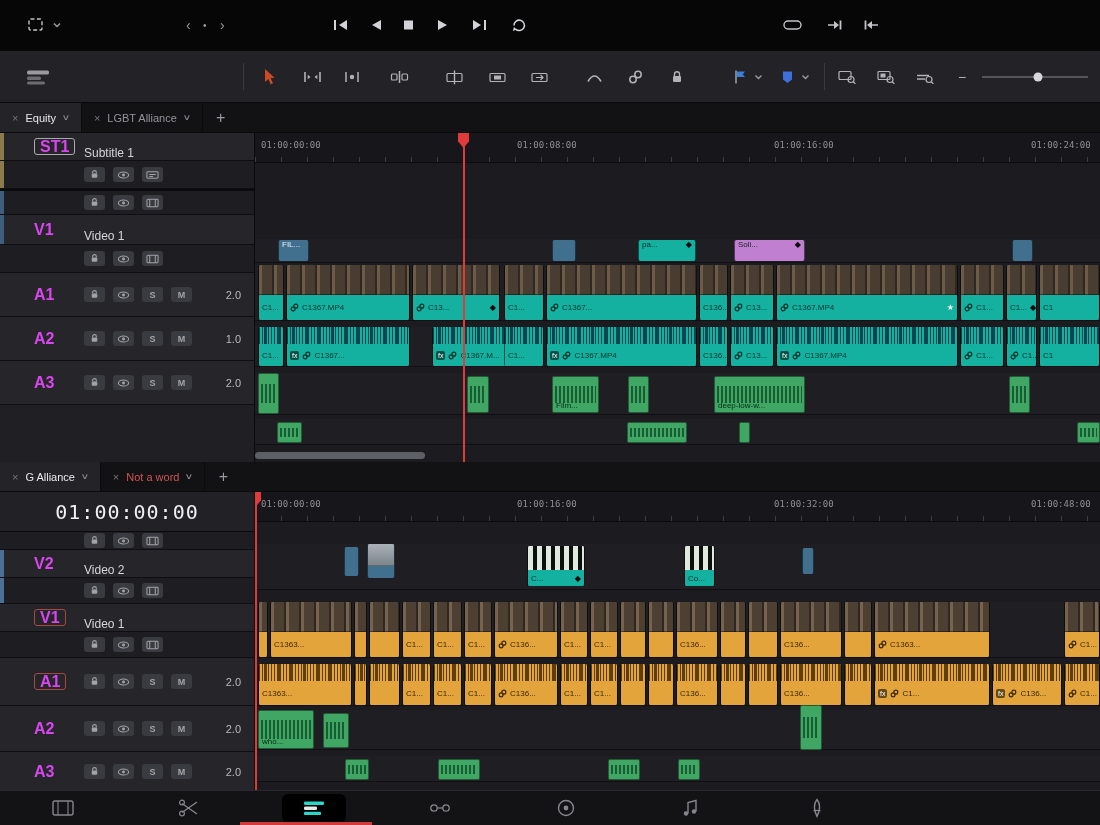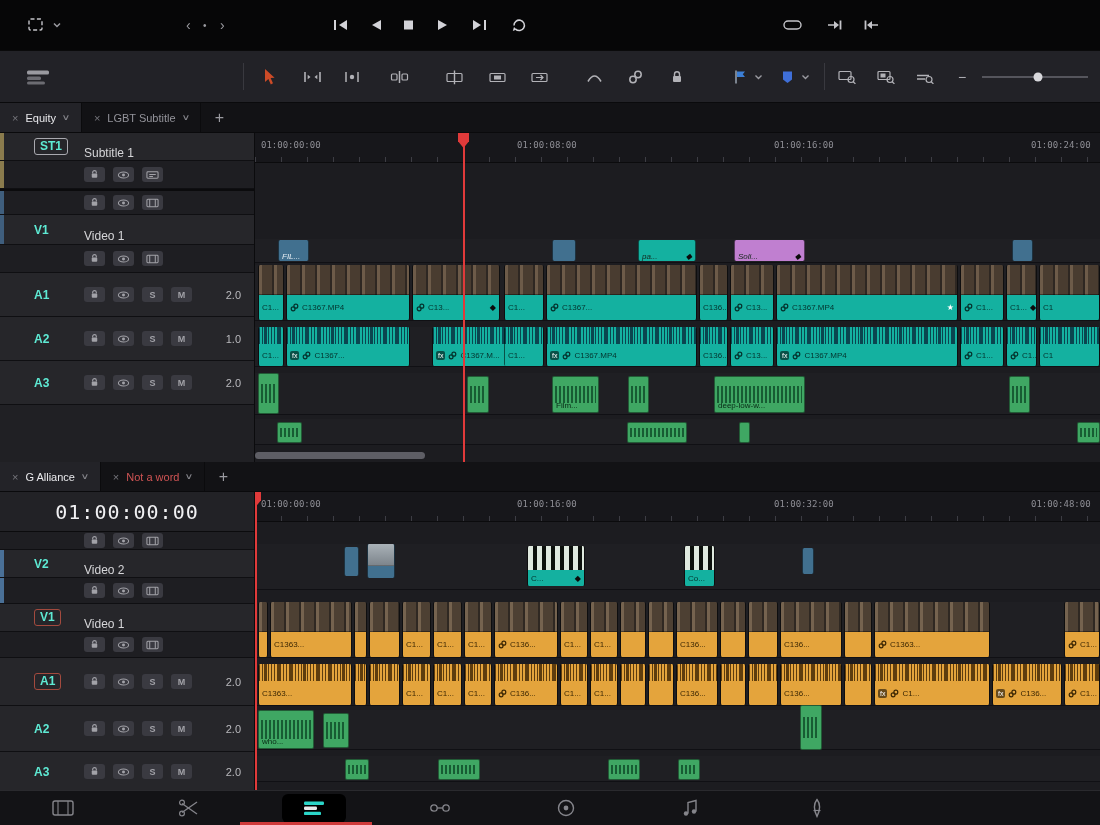--- a/index.html
+++ b/index.html
@@ -27,21 +27,21 @@
   
   .timeline { position:relative; display:flex; background:#1c1c20; overflow:hidden; }
   .tl-left { width:255px; flex:none; background:#202024; border-right:1px solid #0b0b0d; overflow:hidden; }
   .tl-head { display:flex; align-items:center; justify-content:center; background:#222226; border-bottom:1px solid #0b0b0d; }
   .timecode { font-family:"DejaVu Sans Mono", monospace; font-size:20px; color:#f1f1f3; letter-spacing:1px; }
   .trow { position:relative; display:flex; align-items:center; border-bottom:1px solid #0f0f12; background:#26262a; }
   .trow.icons-row { background:#1e1e22; padding-left:84px; }
   .trow.sep { border-top:2px solid #0b0b0d; }
   .stripe { position:absolute; left:0; top:0; bottom:0; width:4px; }
   .tid-wrap { margin-left:34px; width:50px; flex:none; display:flex; }
-  .tid { font-weight:bold; font-size:12px; color:#5eead4; }
+  .tid { font-weight:bold; font-size:16px; color:#d946ef; }
   .tid.boxed { border:1px solid #a9a9af; border-radius:3px; padding:0 5px; line-height:15px; }
   .tid.boxed-red { border-color:#a34a3e; }
   .tname { font-size:12px; color:#d6d6d9;margin-top:12px; }
   .icon-box { width:21px; height:15px; flex:none; background:#3a3a41; border-radius:3px; display:flex;
     align-items:center; justify-content:center; margin-right:8px; color:#a2a2a8; font-size:9px; font-weight:bold; }
   .ch-label { margin-left:auto; margin-right:13px; font-size:11px; color:#b9b9bd; }
 
   .tl-right { position:relative; flex:1; overflow:hidden; background:#1c1c20; }
   .ruler { position:absolute; left:0; right:0; top:0; height:30px; background:#17171b; border-bottom:1px solid #0b0b0d; }
   .ruler::after { content:""; position:absolute; left:0; right:0; bottom:0; height:5px;
@@ -60,21 +60,21 @@
     background-image:repeating-linear-gradient(90deg,var(--wav) 0 1px,rgba(0,0,0,0) 1px 3px),
       repeating-linear-gradient(90deg,rgba(0,0,0,0) 0 5px,var(--wav) 5px 8px,rgba(0,0,0,0) 8px 13px); }
   .fx { background:rgba(0,0,0,.55); color:#fff; border-radius:2px; font-size:7px; padding:0 2px; line-height:9px; flex:none; }
   .marker { margin-left:auto; font-size:8px; color:#0b0b0b; flex:none; }
   .marker.star { color:#fff; }
   .clip-green { background:var(--gmain); border:1px solid rgba(0,0,0,.45); bottom:auto; }
   .gwave { position:absolute; left:2px; right:2px; top:25%; height:50%;
     background:repeating-linear-gradient(90deg,var(--gdark) 0 2px,rgba(0,0,0,0) 2px 4px); }
   .glabel { position:absolute; left:3px; bottom:2px; font-size:8px; color:#082a16; }
   .clip-overlay { bottom:auto; font-size:8px; }
-  .olabel { display:flex; align-items:flex-end; height:100%; padding:0 3px; gap:3px; white-space:nowrap; overflow:hidden;font-style:italic; }
+  .olabel { display:flex; align-items:flex-start; height:100%; padding:0 3px; gap:3px; white-space:nowrap; overflow:hidden; }
   .stripes { flex:none; background:repeating-linear-gradient(90deg,#dfe9df 0 5px,#0c100c 5px 9px); }
   .bthumb { flex:none; background:linear-gradient(#aab2b8,#7d858c); border-bottom:1px solid rgba(0,0,0,.4); }
 
   .playhead { position:absolute; top:0; bottom:0; width:2px; background:#e03a3a; z-index:7; }
   .ph-handle { position:absolute; top:0; width:11px; height:15px; background:#e03a3a; z-index:8;
     clip-path:polygon(0 0,100% 0,100% 55%,50% 100%,0 55%); }
   .hscroll { position:absolute; bottom:3px; height:7px; background:#5e5e65; border-radius:4px; z-index:6; }
 
   
   .pagebar { position:relative; height:35px; background:#131316; border-top:1px solid #2a2a2e; }
@@ -285,21 +285,21 @@
 </div>
 
 <div class="tabbar" id="tabbar1">
     <div class="tab active">
       <span class="tclose">×</span>
       <span class="tlabel">Equity</span>
       <span class="tchev">∨</span>
     </div>
     <div class="tab">
       <span class="tclose">×</span>
-      <span class="tlabel">LGBT Subtitle</span>
+      <span class="tlabel">LGBT Alliance</span>
       <span class="tchev">∨</span>
     </div>
     <div class="tab-add">+</div>
   </div>
 <div class="timeline" id="tl1" style="height:329px">
   <div class="tl-left">
     <div id="tracks1">
         <div class="trow" style="height: 28px;">
           <span class="stripe" style="background: rgb(138, 123, 77);"></span>
           <span class="tid-wrap">

